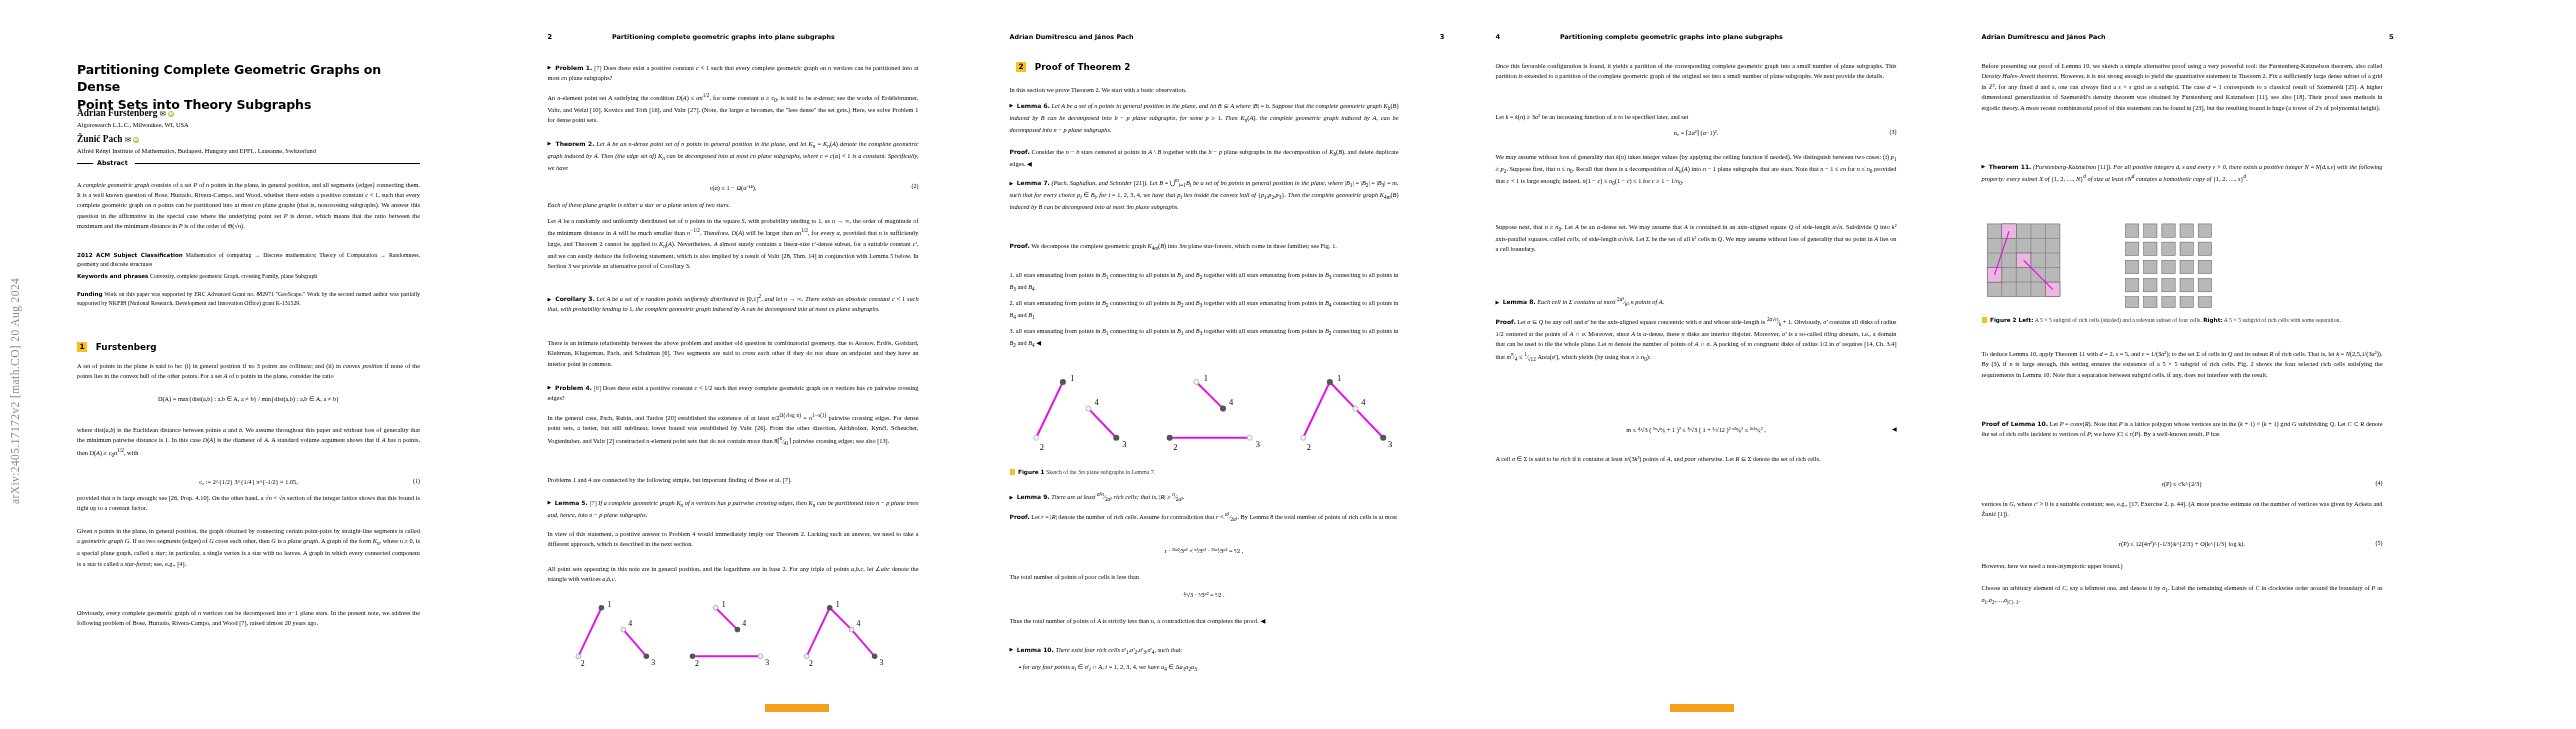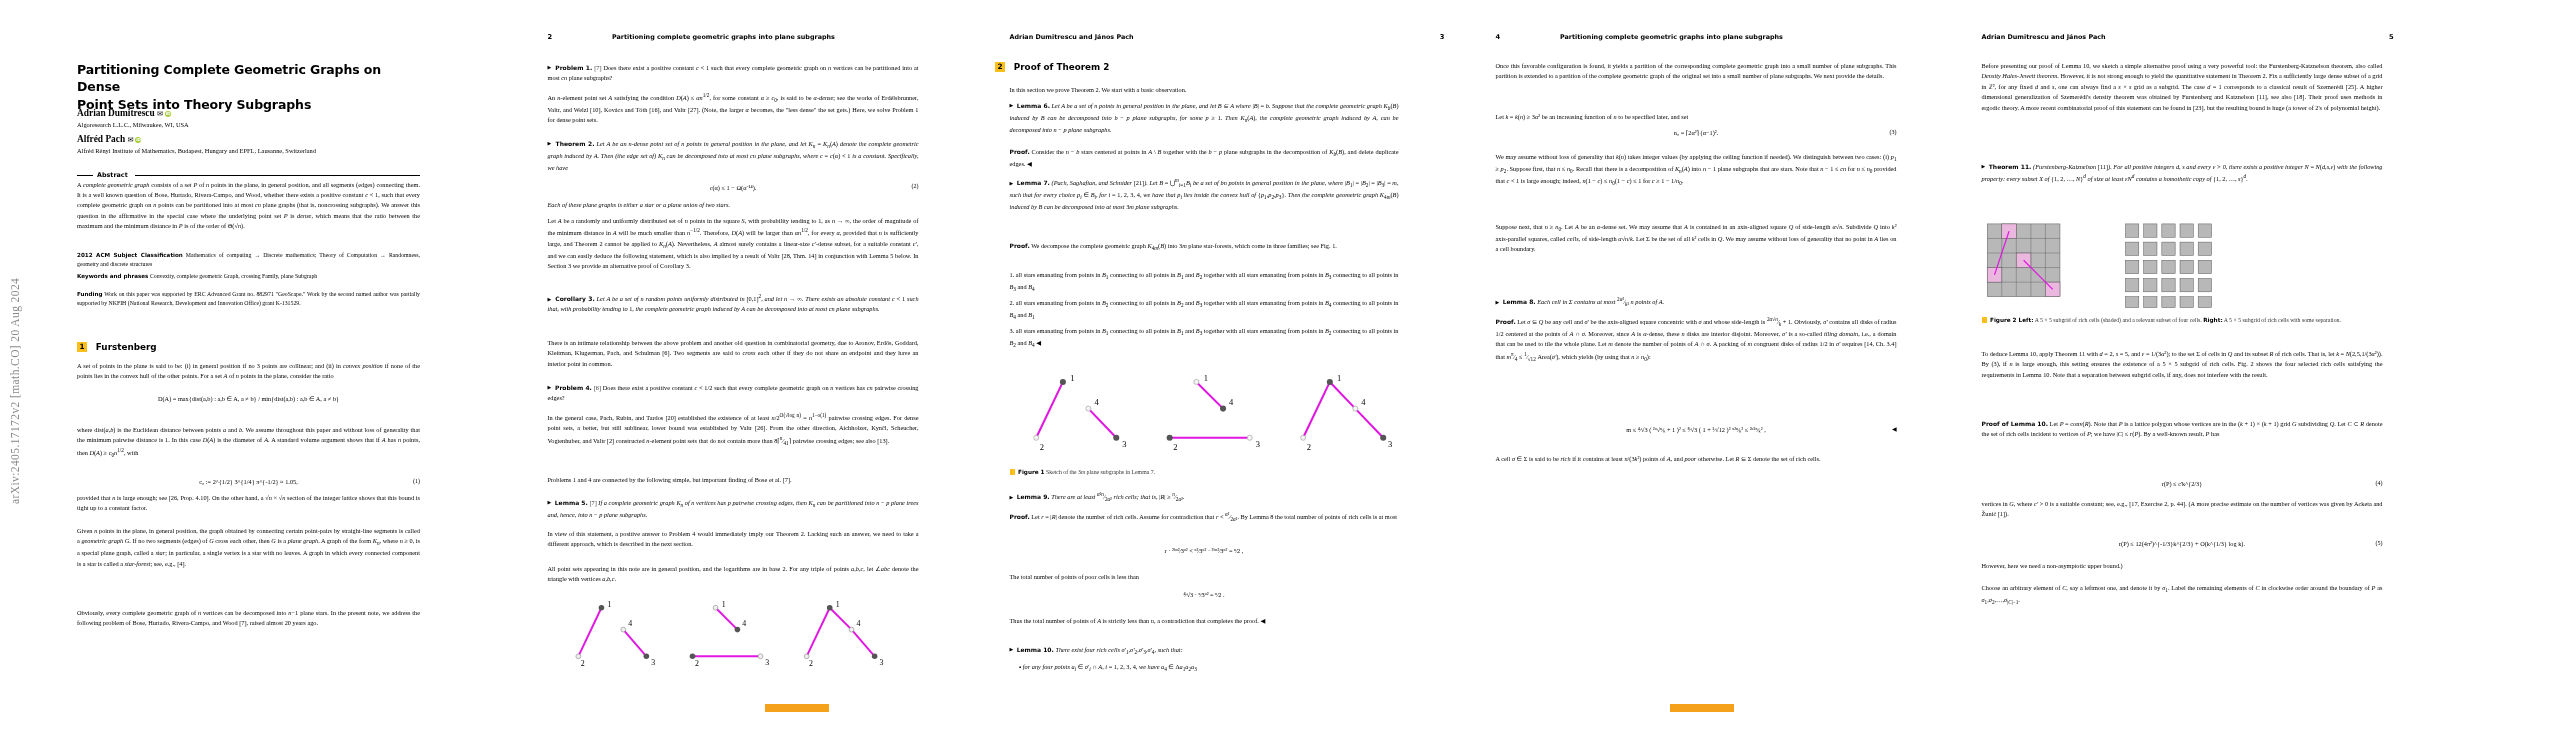--- a/index.html
+++ b/index.html
@@ -104,21 +104,21 @@
     left: 53px;
     font-family: "Liberation Serif", serif;
     font-size: 6.4px;
     color: #000;
     white-space: nowrap;
   }
 
   
   #abstract-head {
     position: absolute;
-    left: 53px; top: 171px;
+    left: 53px; top: 159px;
     width: 343px;
     height: 8.5px;
     text-align: center;
   }
   #abstract-head .rule-l, #abstract-head .rule-r {
     position: absolute; top: 4.3px; height: 0.7px; background: #000;
   }
   #abstract-head .rule-l { left: 0; width: 16px; }
   #abstract-head .rule-r { left: 58px; right: 0; }
   #abstract-head .lbl {
@@ -242,26 +242,26 @@
   <div id="arxiv-stamp">arXiv:2405.17172v2  [math.CO]  20 Aug 2024</div>
 
   <div class="page page-1">
 
     <div id="title">
       <span>Partitioning Complete Geometric Graphs on Dense</span><br>
       <span>Point Sets into Theory Subgraphs</span>
     </div>
 
     <div class="author" style="top:108px">
-      <span>Adrian Dumitrescu</span><span class="mailicon">✉</span><span class="orcid">iD</span>
+      <span>Adrian Furstenberg</span><span class="mailicon">✉</span><span class="orcid">iD</span>
     </div>
     <div class="affil" style="top:121px">Algoresearch L.L.C., Milwaukee, WI, USA</div>
 
     <div class="author" style="top:134px">
-      <span>Alfréd Pach</span><span class="mailicon">✉</span><span class="orcid">iD</span>
+      <span>Žunić Pach</span><span class="mailicon">✉</span><span class="orcid">iD</span>
     </div>
     <div class="affil" style="top:147px">Alfréd Rényi Institute of Mathematics, Budapest, Hungary and EPFL, Lausanne, Switzerland</div>
 
     <div id="abstract-head">
       <span class="rule-l"></span>
       <span class="lbl">Abstract</span>
       <span class="rule-r"></span>
     </div>
     <div id="abstract-body">A <i>complete geometric graph</i> consists of a set <i>P</i> of <i>n</i> points in the plane, in general position, and all segments (edges) connecting them. It is a well known question of Bose, Hurtado, Rivera-Campo, and Wood, whether there exists a positive constant <i>c</i> &lt; 1, such that every complete geometric graph on <i>n</i> points can be partitioned into at most <i>cn</i> plane graphs (that is, noncrossing subgraphs). We answer this question in the affirmative in the special case where the underlying point set <i>P</i> is <i>dense</i>, which means that the ratio between the maximum and the minimum distance in <i>P</i> is of the order of Θ(√<i>n</i>).</div>
 
@@ -355,21 +355,21 @@
       </svg>
     </div>
 
     <div class="hl-bar" style="left:243px; width:64px"></div>
   </div>
 
   <div class="page page-3">
     <div class="runhead" style="left:25.5px">Adrian Dumitrescu and János Pach</div>
     <div class="runhead-num" style="right:25.5px">3</div>
 
-    <div class="sec" style="left:11px; top:60px">
+    <div class="sec" style="left:32px; top:60px">
       <span class="num">2</span><span class="txt">Proof of Theorem 2</span>
     </div>
 
     <div class="para" style="left:25.5px; top:85px; width:389px">In this section we prove Theorem 2. We start with a basic observation.</div>
     <div class="para" style="left:25.5px; top:101px; width:389px"><span class="tri">▶</span> <span class="bx">Lemma 6.</span> <i>Let A be a set of n points in general position in the plane, and let B ⊆ A where</i> |<i>B</i>| = <i>b. Suppose that the complete geometric graph K</i><sub><i>b</i></sub>(<i>B</i>) <i>induced by B can be decomposed into b</i> − <i>p plane subgraphs, for some p</i> ≥ 1<i>. Then K</i><sub><i>n</i></sub>(<i>A</i>)<i>, the complete geometric graph induced by A, can be decomposed into n</i> − <i>p plane subgraphs.</i></div>
     <div class="para" style="left:25.5px; top:147px; width:389px"><span class="bx">Proof.</span> Consider the <i>n</i> − <i>b</i> stars centered at points in <i>A</i> \ <i>B</i> together with the <i>b</i> − <i>p</i> plane subgraphs in the decomposition of <i>K</i><sub><i>b</i></sub>(<i>B</i>), and delete duplicate edges.  ◀</div>
     <div class="para" style="left:25.5px; top:176px; width:389px"><span class="tri">▶</span> <span class="bx">Lemma 7.</span> <i>(Pach, Saghafian, and Schnider</i> [21]<i>). Let B</i> = ⋃<sup><i>m</i></sup><sub><i>i</i>=1</sub><i>B</i><sub><i>i</i></sub> <i>be a set of bn points in general position in the plane, where</i> |<i>B</i><sub>1</sub>| = |<i>B</i><sub>2</sub>| = |<i>B</i><sub>3</sub>| = <i>m, such that for every choice p</i><sub><i>i</i></sub> ∈ <i>B</i><sub><i>i</i></sub><i>, for i</i> = 1, 2, 3, 4<i>, we have that p</i><sub><i>i</i></sub> <i>lies inside the convex hull of</i> {<i>p</i><sub>1</sub>,<i>p</i><sub>2</sub>,<i>p</i><sub>3</sub>}<i>. Then the complete geometric graph K</i><sub>4<i>m</i></sub>(<i>B</i>) <i>induced by B can be decomposed into at most</i> 3<i>m plane subgraphs.</i></div>
     <div class="para" style="left:25.5px; top:241px; width:389px"><span class="bx">Proof.</span> We decompose the complete geometric graph <i>K</i><sub>4<i>m</i></sub>(<i>B</i>) into 3<i>m</i> plane star-forests, which come in three families; see Fig. 1.</div>
     <div class="para" style="left:25.5px; top:270px; width:389px">1. all stars emanating from points in <i>B</i><sub>1</sub> connecting to all points in <i>B</i><sub>1</sub> and <i>B</i><sub>2</sub> together with all stars emanating from points in <i>B</i><sub>3</sub> connecting to all points in <i>B</i><sub>3</sub> and <i>B</i><sub>4</sub></div>
     <div class="para" style="left:25.5px; top:298px; width:389px">2. all stars emanating from points in <i>B</i><sub>2</sub> connecting to all points in <i>B</i><sub>2</sub> and <i>B</i><sub>3</sub> together with all stars emanating from points in <i>B</i><sub>4</sub> connecting to all points in <i>B</i><sub>4</sub> and <i>B</i><sub>1</sub></div>

